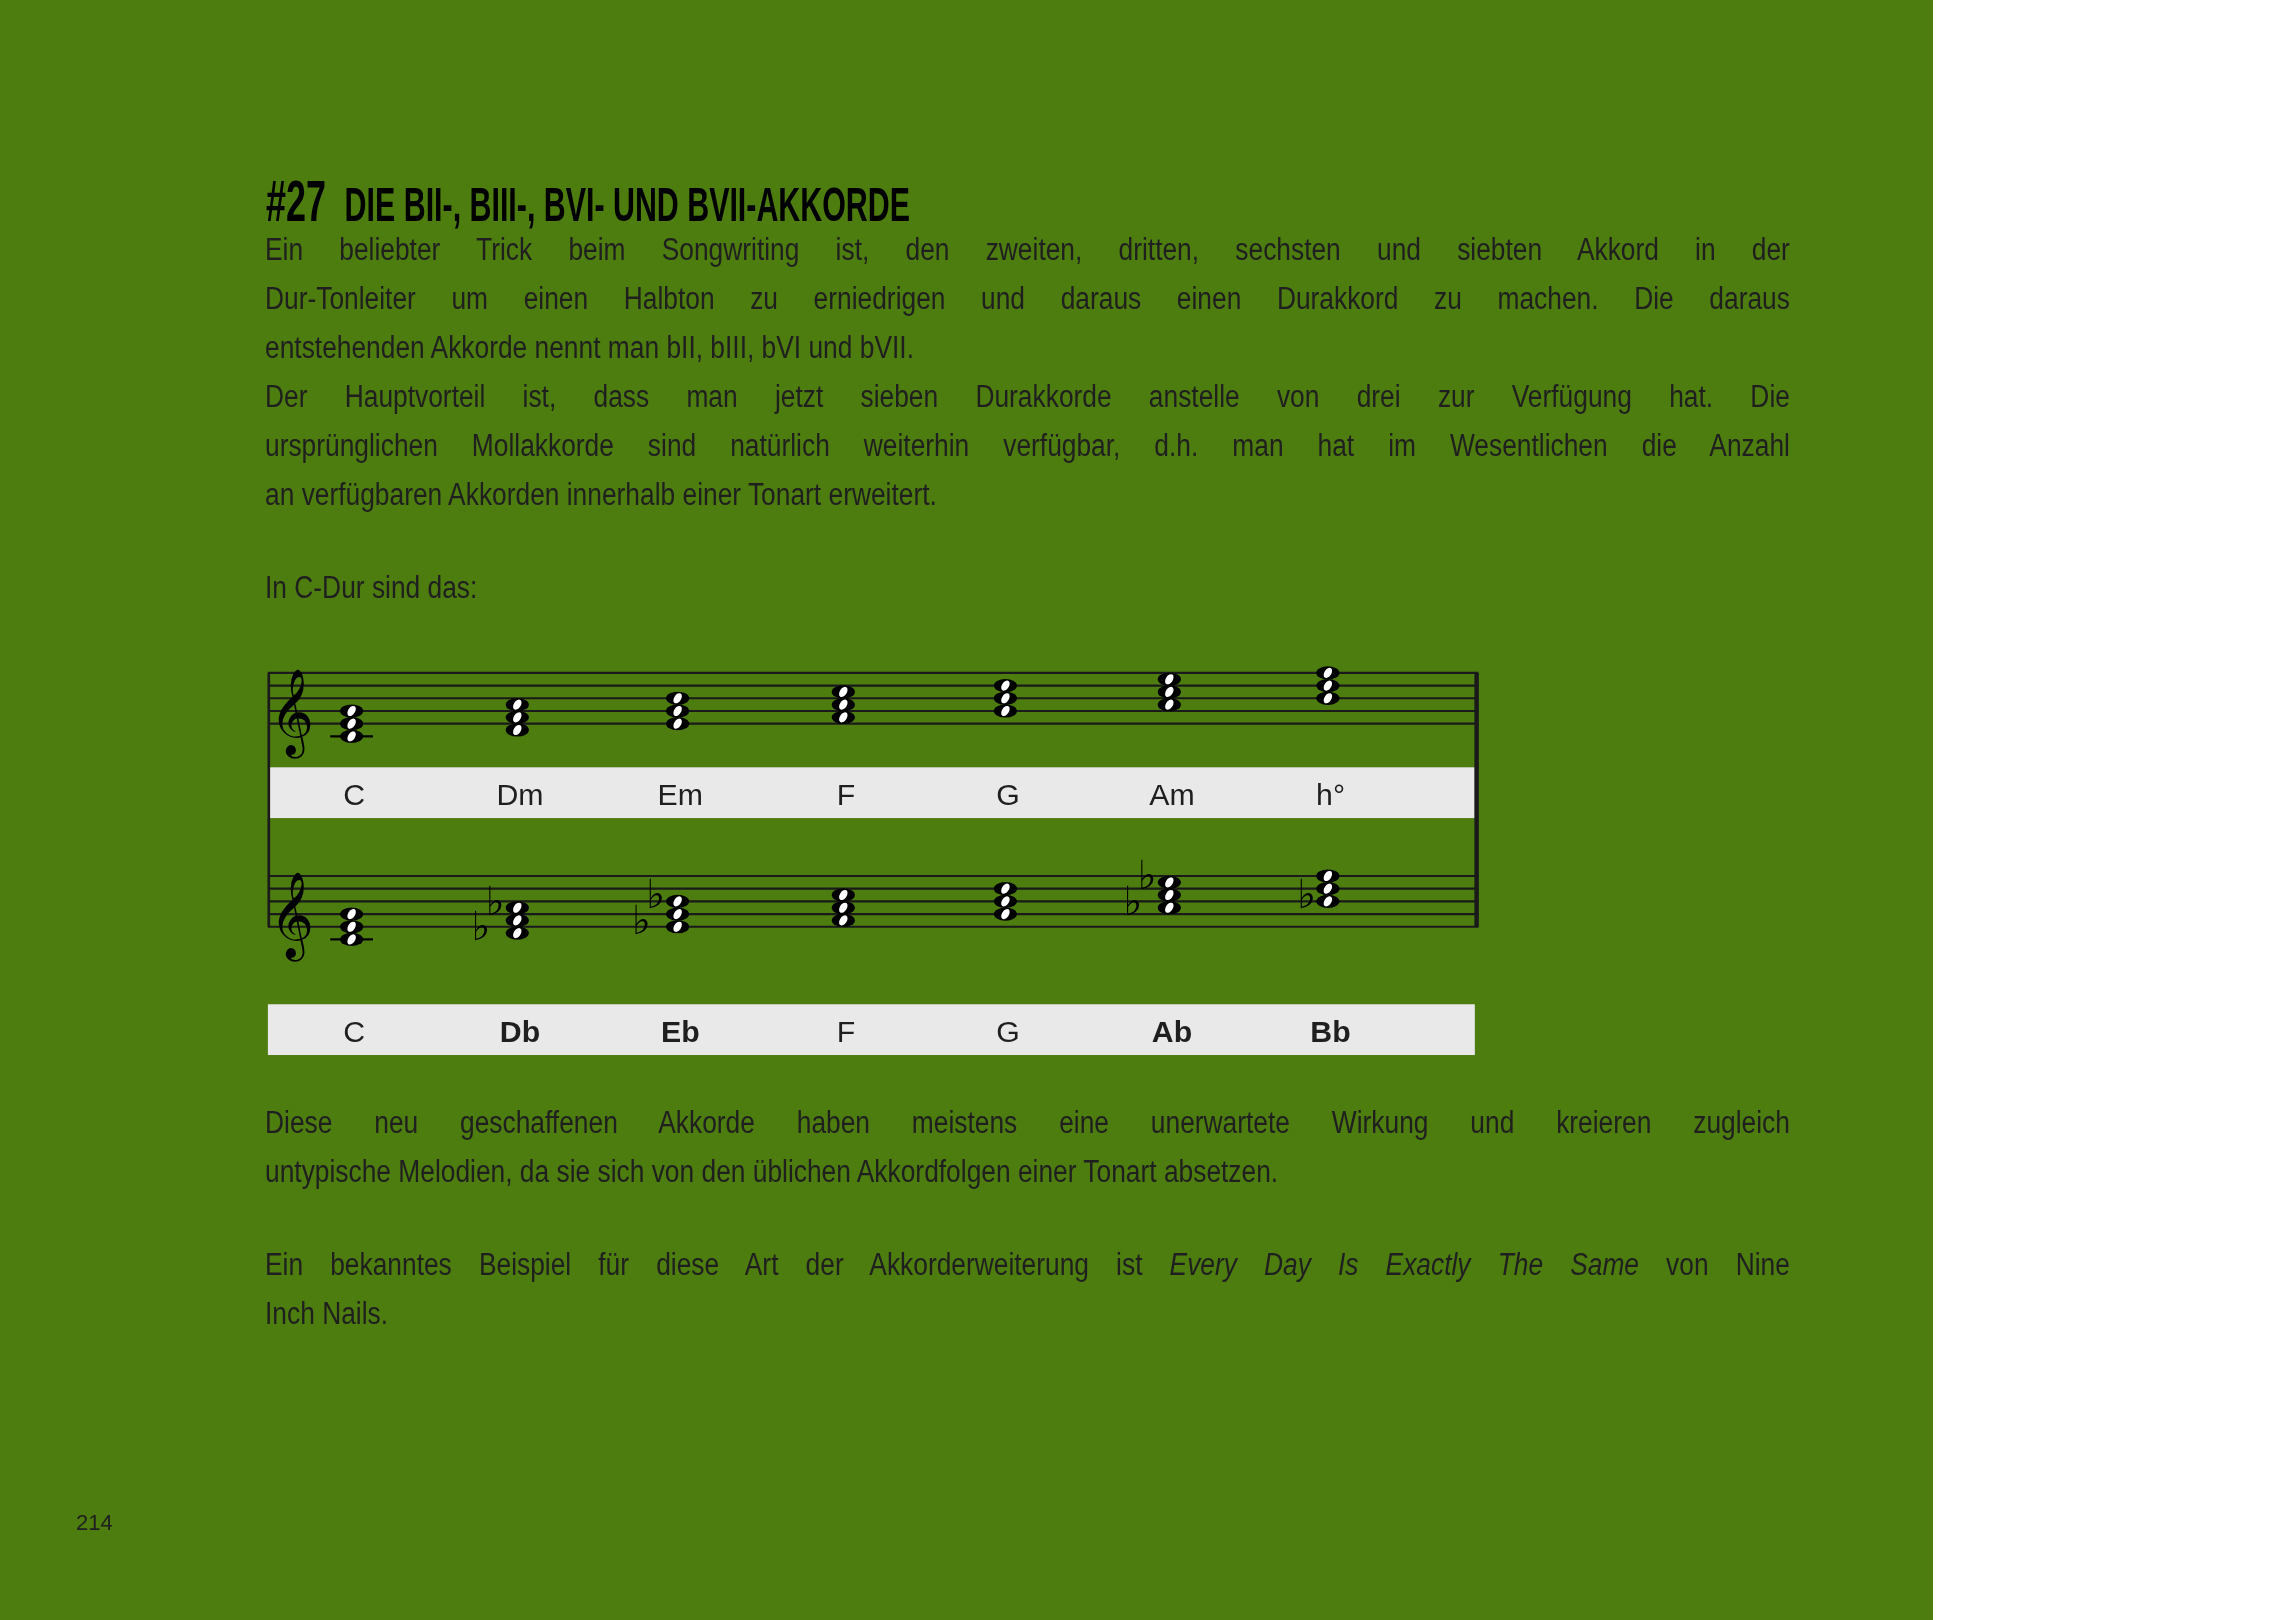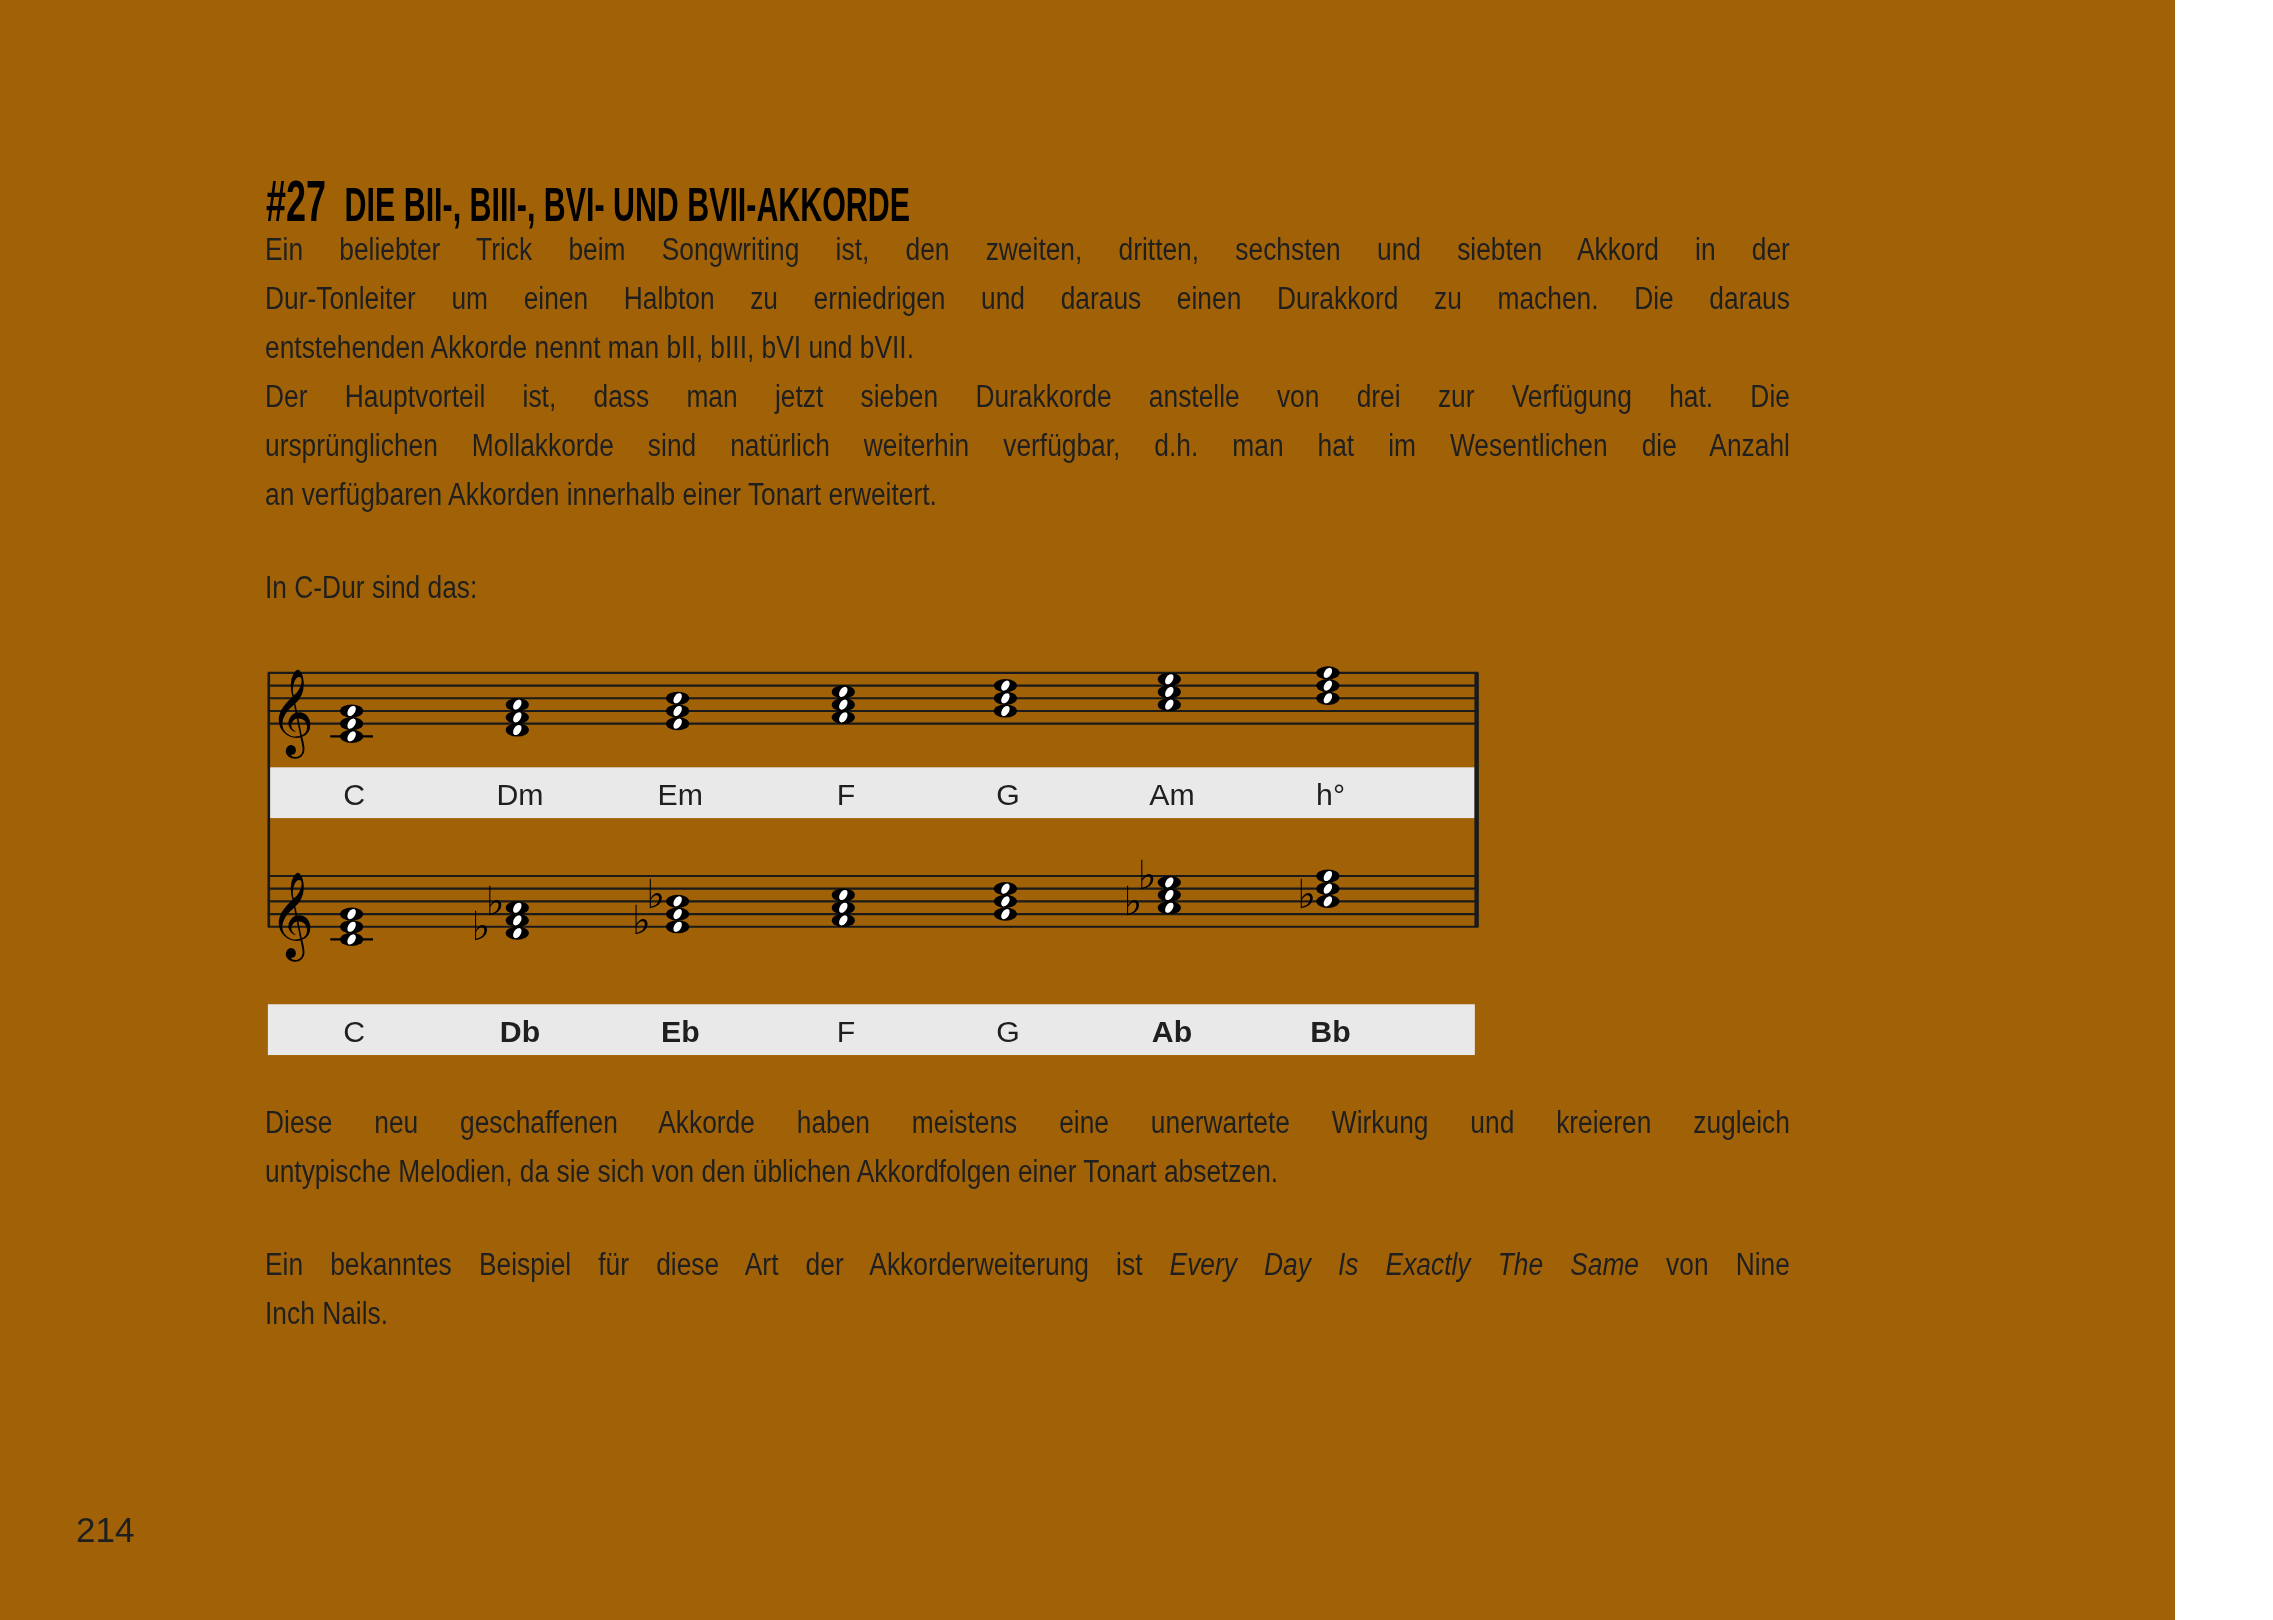--- a/index.html
+++ b/index.html
@@ -1,28 +1,28 @@
 <!DOCTYPE html>
 <html style="font-size:14.3px"><head>
 <meta charset="utf-8">
 <style>
   html,body{margin:0;padding:0;background:#fff;}
-  .page{position:relative;width:2175px;height:1621px;background:#a16207;overflow:hidden;
+  .page{position:relative;width:1933px;height:1621px;background:#4d7c0f;overflow:hidden;
         font-family:"Liberation Sans",sans-serif;color:#1f1f1f;}
   .heading{position:absolute;left:266px;top:172px;white-space:nowrap;
            transform:scaleX(0.62);transform-origin:0 100%;font-weight:bold;color:#000;}
   .heading .hnum{font-size:58px;line-height:1;}
   .heading .htitle{font-size:49px;line-height:1;margin-left:30px;}
   .tblock{position:absolute;left:265px;width:1794px;transform:scaleX(0.85);
           transform-origin:0 0;font-size:31px;line-height:49px;}
   .tline{text-align:justify;text-align-last:justify;}
   .tline.last{text-align-last:left;}
   .leadin{position:absolute;left:265px;top:563px;width:1794px;transform:scaleX(0.85);
           transform-origin:0 0;font-size:31px;line-height:49px;}
-  .pagenum{position:absolute;left:76px;top:1512px;font-size:35px;line-height:1;color:#1f1f1f;}
+  .pagenum{position:absolute;left:76px;top:1512px;font-size:22px;line-height:1;color:#1f1f1f;}
   .notation{position:absolute;left:250px;top:615px;}
   i{font-style:italic;}
 </style>
 </head>
 <body>
 
 <div class="page">
 
   <div class="heading">
     <span class="hnum">#27</span><span class="htitle">DIE BII-, BIII-, BVI- UND BVII-AKKORDE</span>

